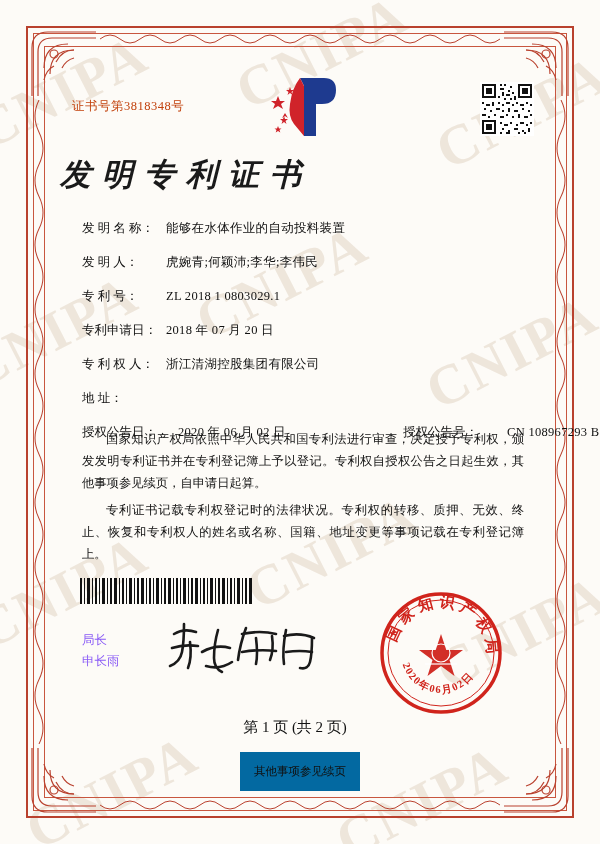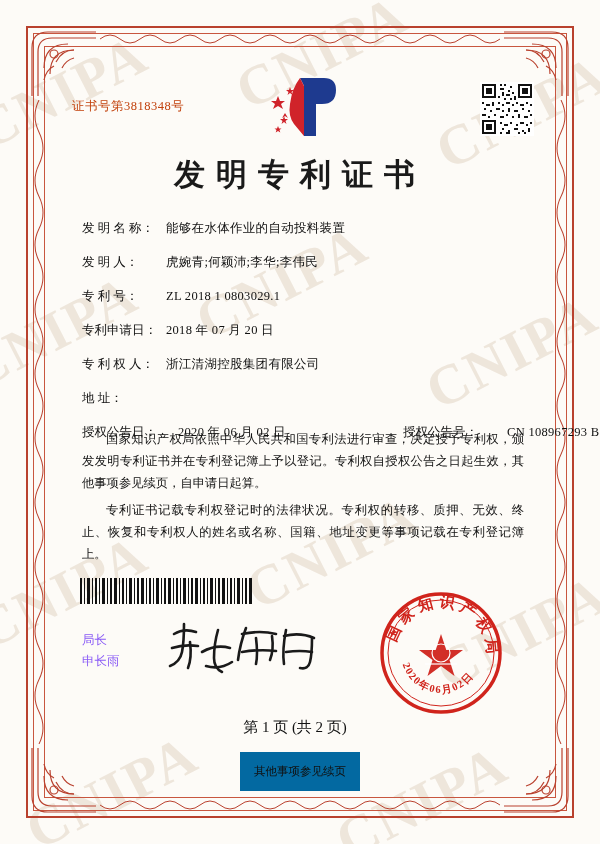--- a/index.html
+++ b/index.html
@@ -66,26 +66,26 @@
     position:absolute;right:6px;top:20px;width:54px;height:54px;
   }
 
   .logo{
     position:absolute;left:50%;top:12px;transform:translateX(-50%);
     width:92px;height:66px;
   }
 
   .doc-title{
     position:absolute;left:0;right:0;top:92px;
-    text-align:center;
     font-size:31px;
     font-weight:bold;
     color:#1a1a1a;
     letter-spacing:11px;
     font-family:"Liberation Serif", serif;
+    font-style:italic;
   }
 
   .fields{
     position:absolute;left:22px;right:14px;top:158px;
     font-size:12.5px;color:#111;
   }
   .frow{display:flex;align-items:baseline;margin-bottom:17px;}
   .flabel{
     width:84px;flex:none;
     letter-spacing:0px;

